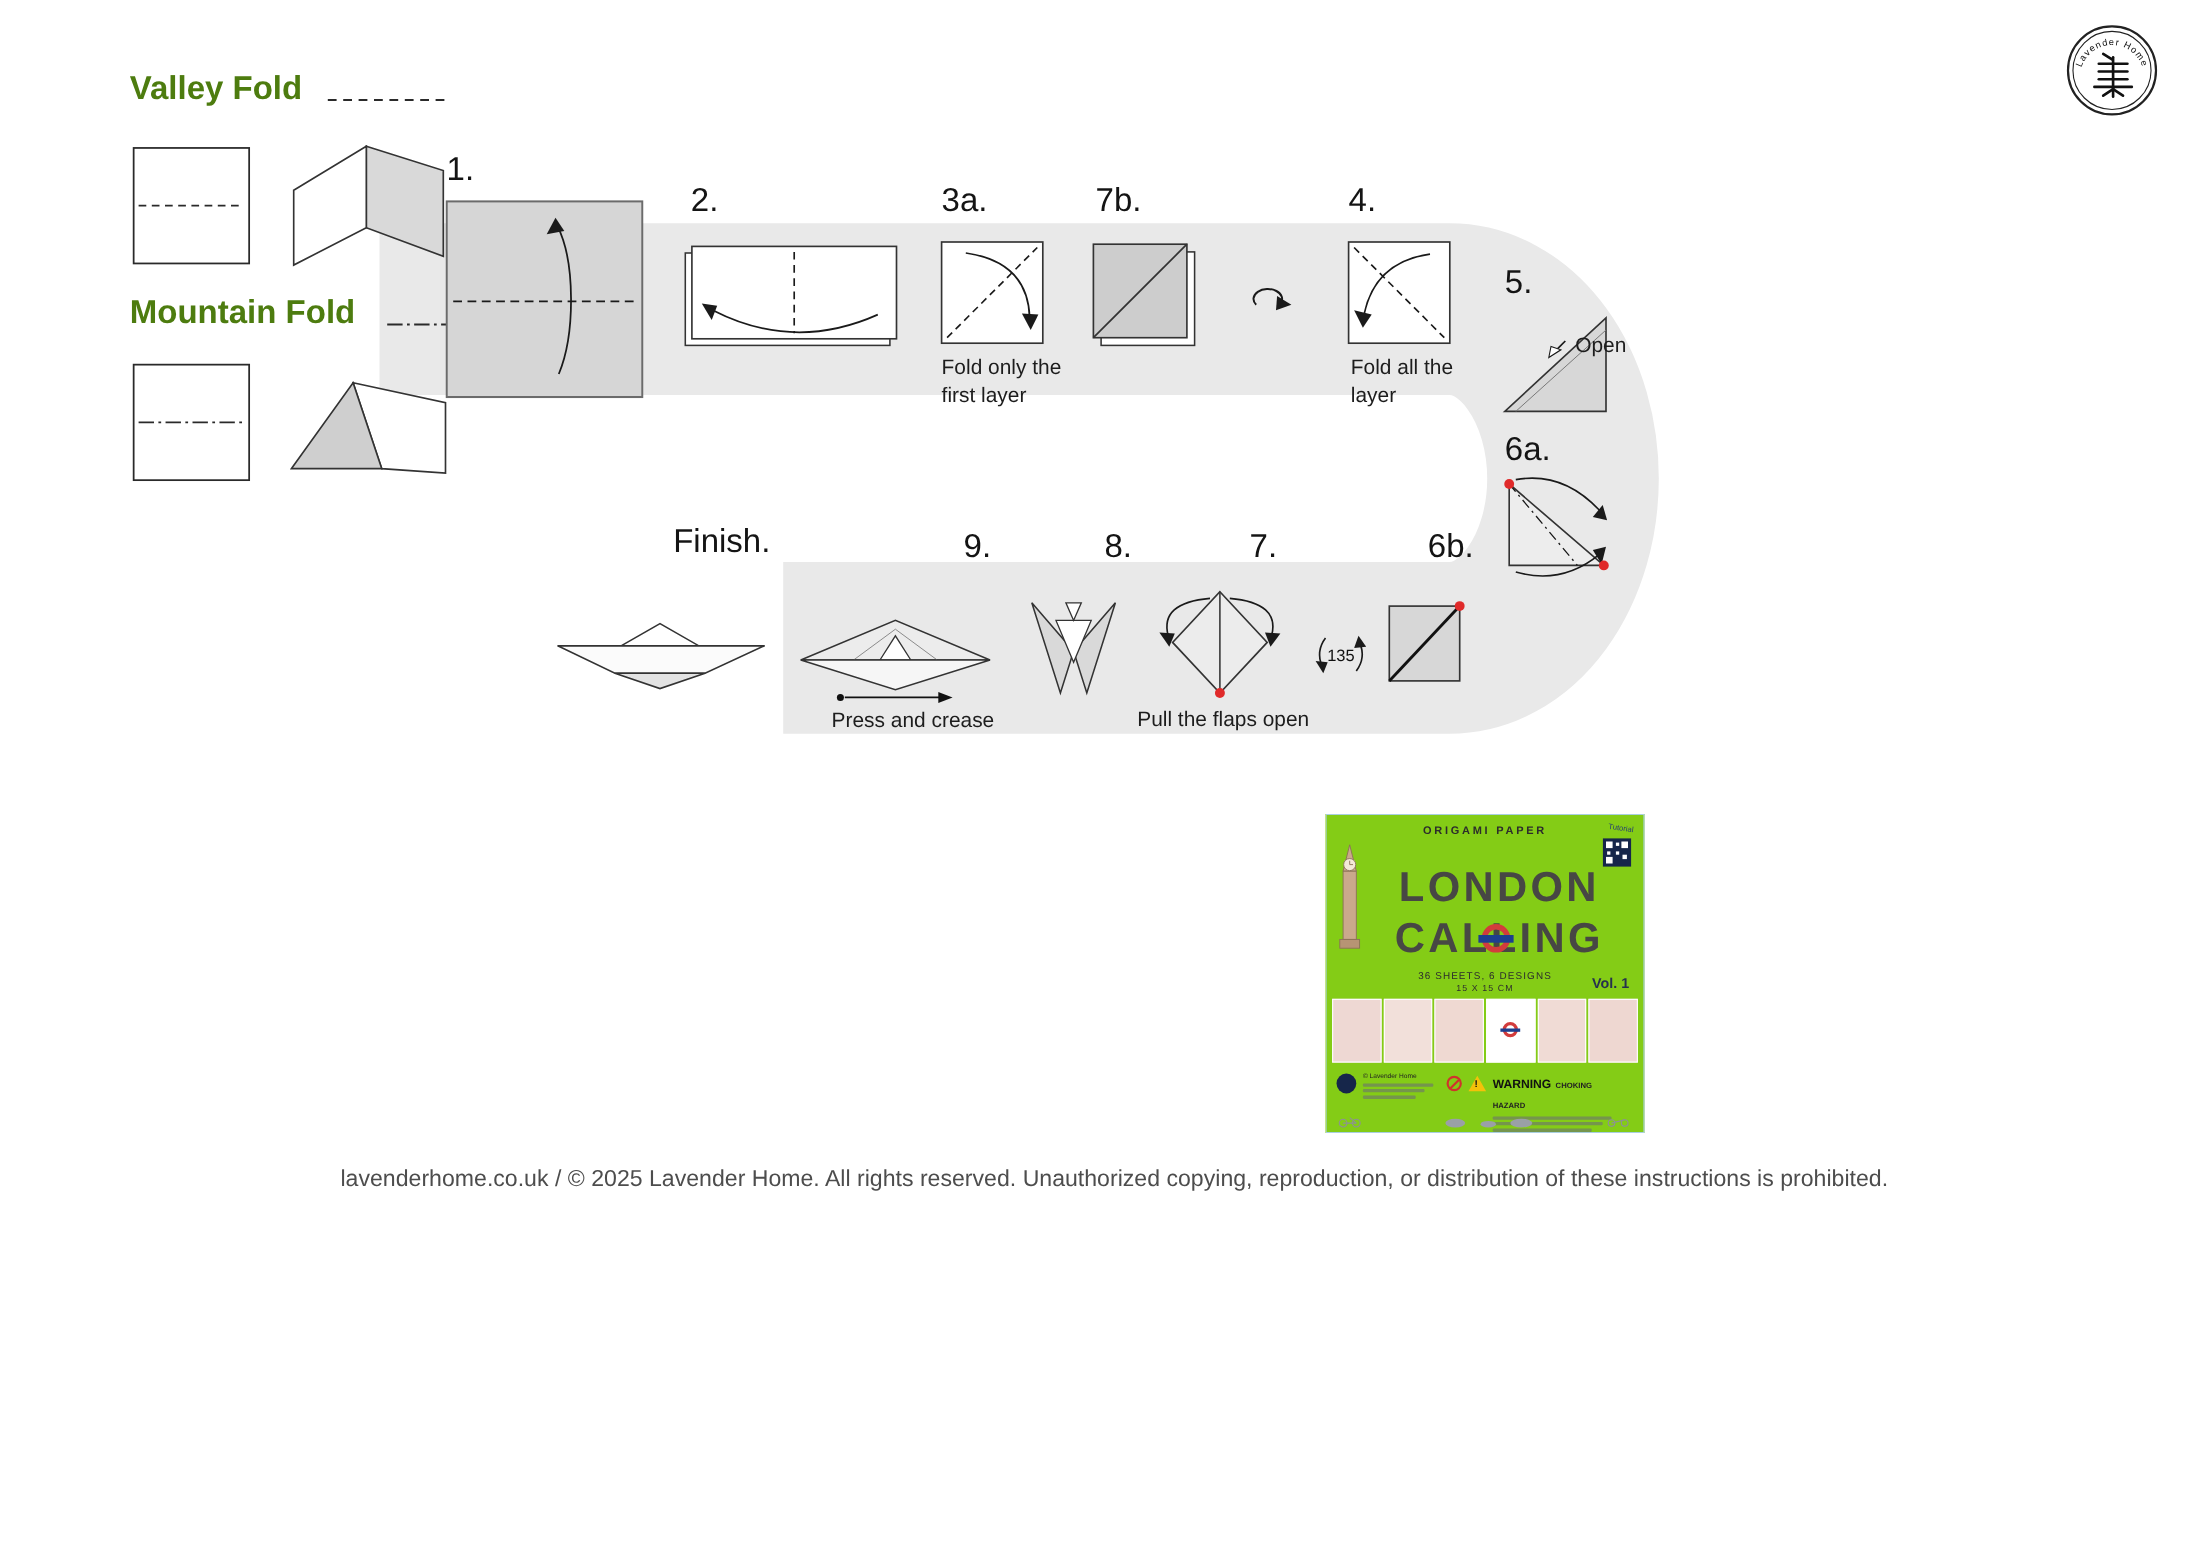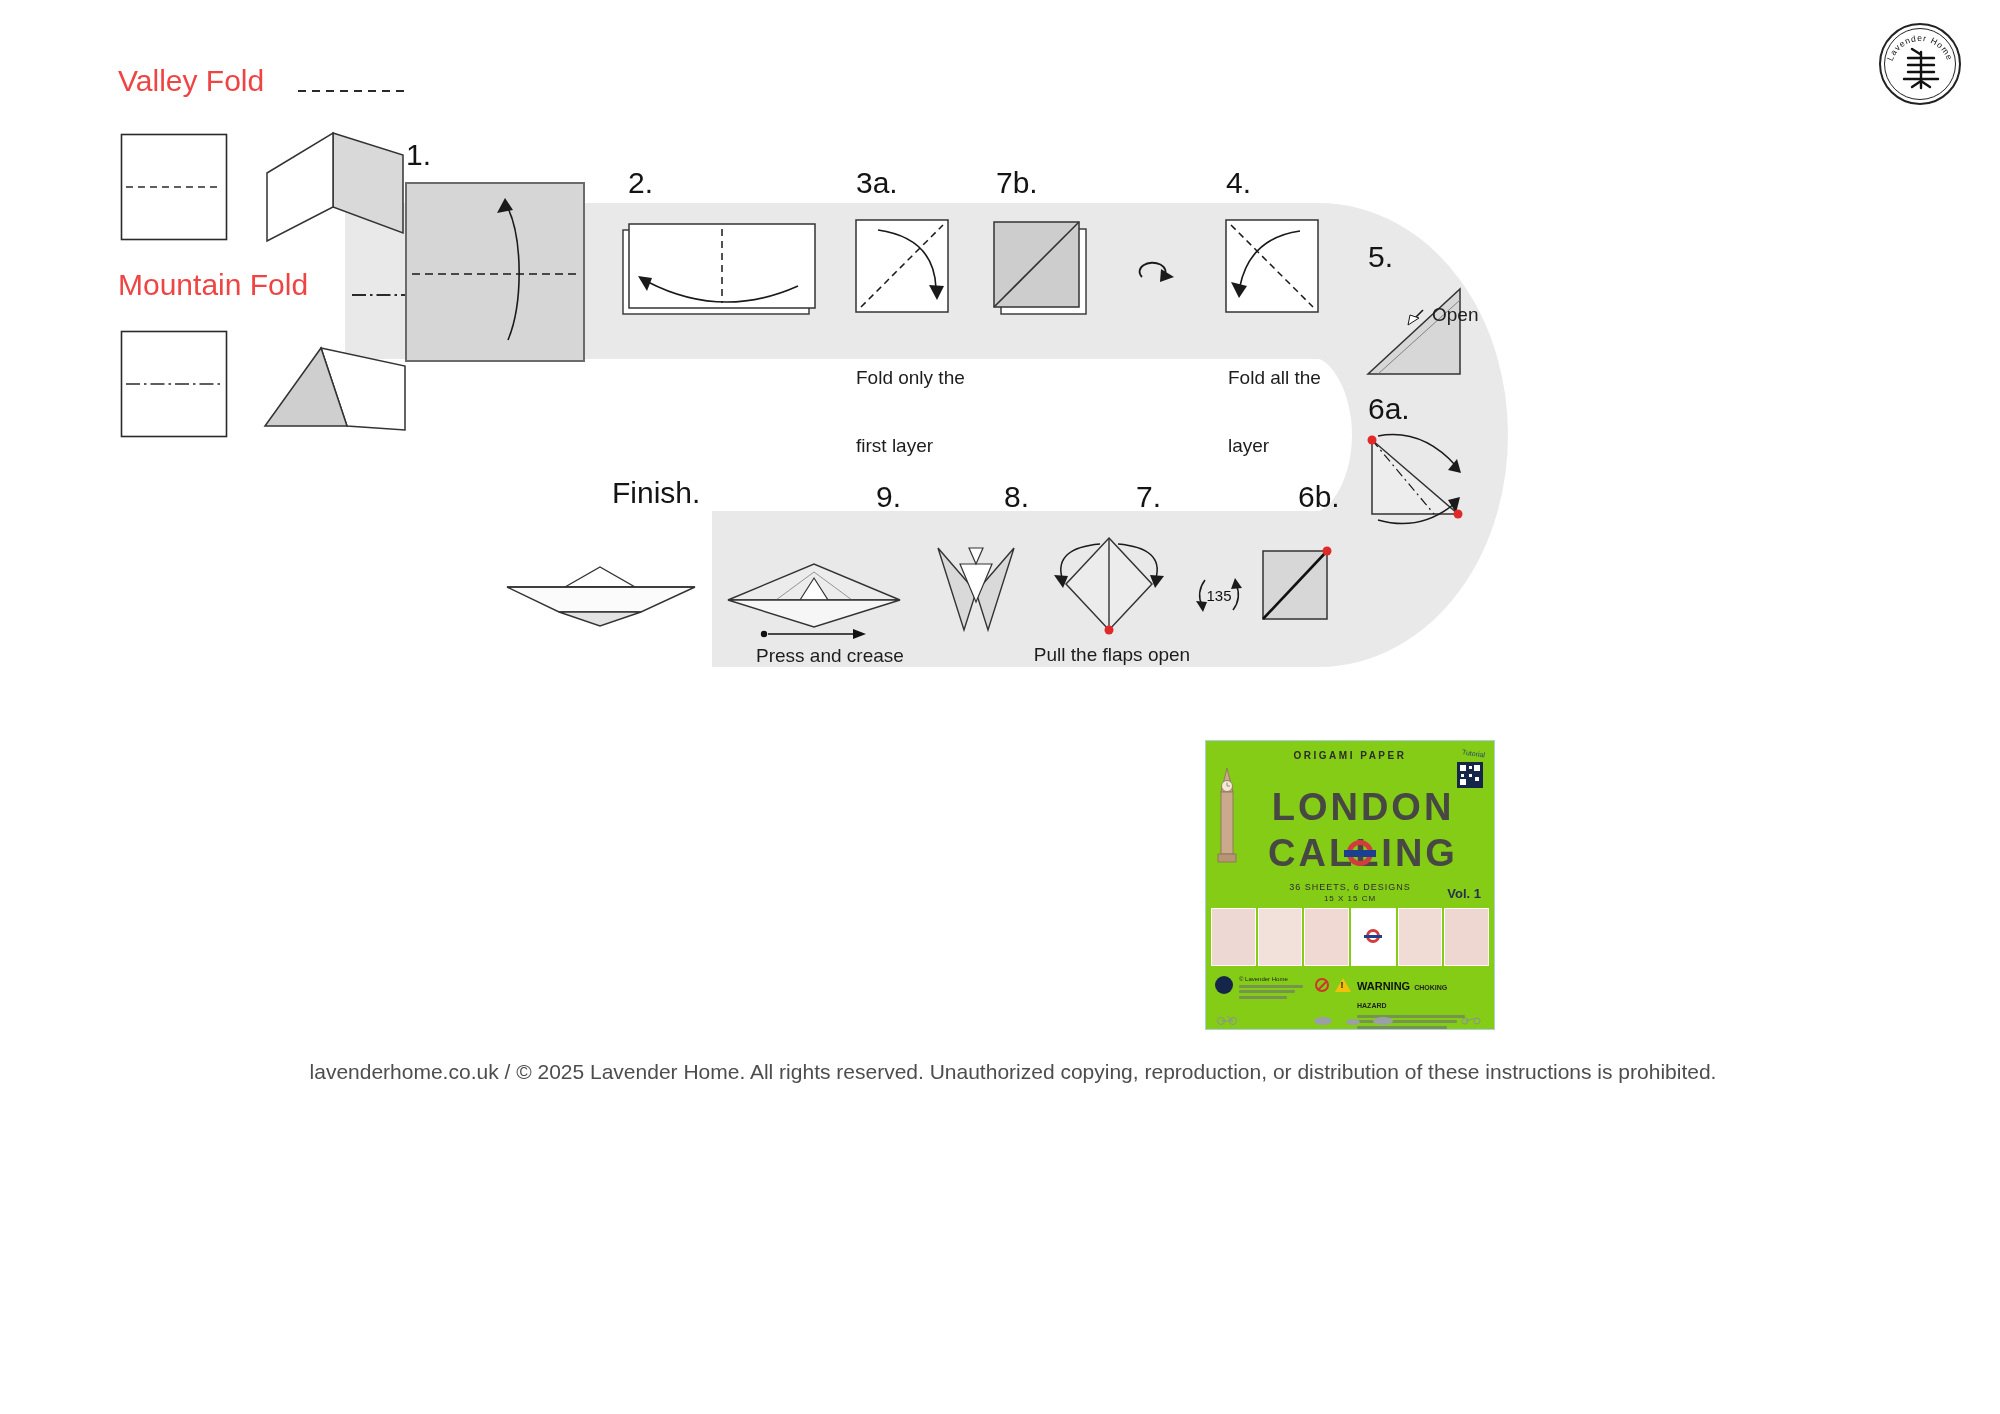--- a/index.html
+++ b/index.html
@@ -1,23 +1,23 @@
 <!DOCTYPE html>
 <html><head>
 <meta charset="utf-8">
 <style>
   html,body{margin:0;padding:0;background:#fff;}
   .page{position:relative;width:2000px;height:1414px;background:#fff;overflow:hidden;
         font-family:"Liberation Sans","DejaVu Sans",sans-serif;color:#161616;}
   .abs{position:absolute;}
   .title{width:2000px;text-align:center;font-size:44px;letter-spacing:.5px;color:#141414;}
-  .legend-label{font-size:30px;color:#ef4444;}
+  .legend-label{font-size:30px;color:#4d7c0f;font-weight:bold;}
   .step-label{font-size:30px;color:#141414;}
   .caption{font-size:19px;line-height:1.32;color:#1d1d1d;}
-  .caption span{display:block;margin-top:43px;}
+  .caption span{display:block;}
   .note{font-size:19px;color:#1d1d1d;}
   .footer{width:2000px;text-align:center;font-size:21px;color:#4d4d4d;padding-left:13px;}
   svg{display:block;}
   
   .product{width:290px;height:290px;background:#84cc16;box-shadow:0 0 0 1px #a9cfe0 inset;}
   .p-header{position:absolute;top:10px;left:0;width:100%;text-align:center;
             font-size:10px;font-weight:bold;letter-spacing:2.5px;color:#2c2c2c;}
   .p-tutorial{position:absolute;top:10px;right:10px;font-size:7px;color:#27406e;transform:rotate(8deg);}
   .p-title{position:absolute;left:40px;width:236px;text-align:center;font-weight:bold;
            color:#474744;letter-spacing:3px;font-size:38px;line-height:1.0;}

